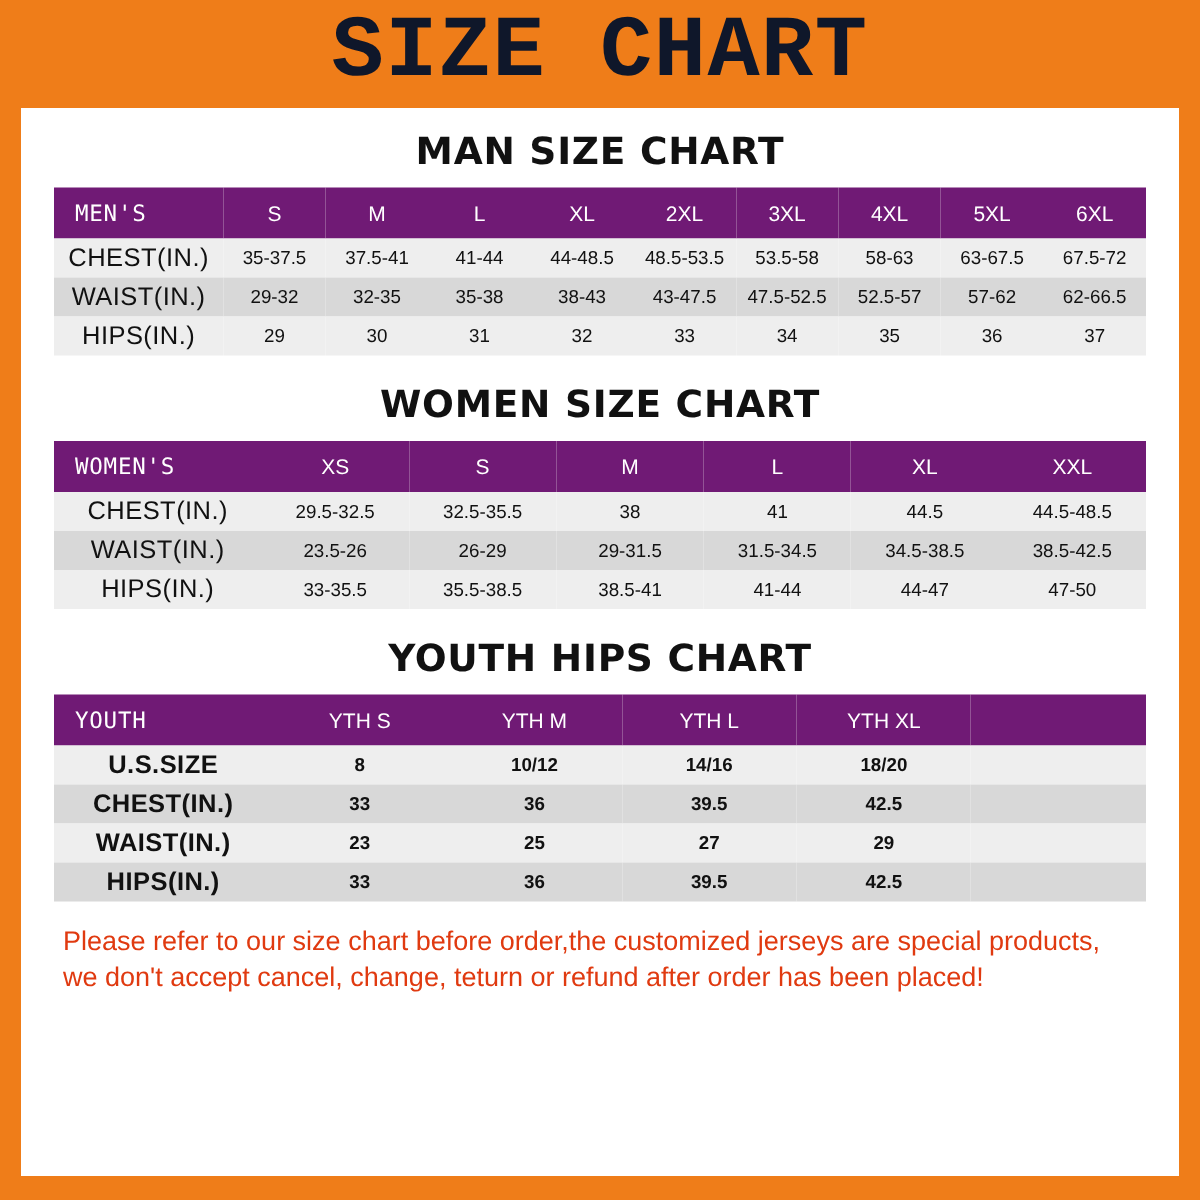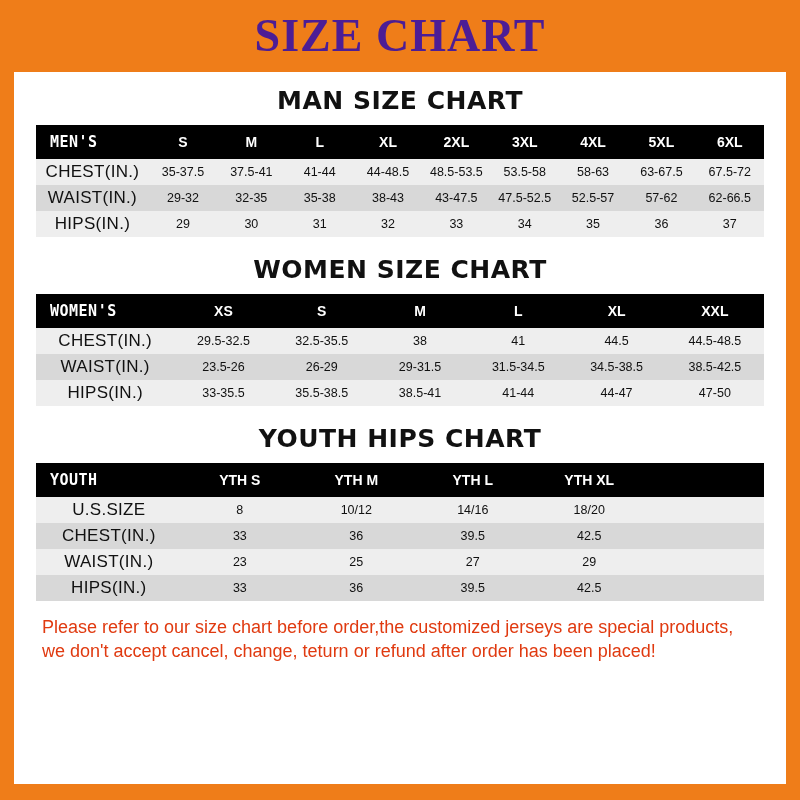--- a/index.html
+++ b/index.html
@@ -24,25 +24,25 @@
   }
   .header-banner {
     position: relative;
     height: 72px;
     background: #ef7d19;
     display: flex;
     align-items: center;
     justify-content: center;
   }
   .header-title {
-    font-family: Liberation Serif, serif;
+    font-family: Liberation Mono, monospace;
     font-weight: bold;
-    font-size: 46px;
+    font-size: 58px;
     letter-spacing: 1px;
-    color: #4c1d95;
+    color: #0f172a;
     line-height: 1;
     margin: 0;
   }
   .content {
     padding: 0 22px;
     box-sizing: border-box;
   }
   .section-title {
     text-align: center;
     font-family: "DejaVu Sans", sans-serif;
@@ -64,23 +64,23 @@
     text-align: center;
     font-size: 12.5px;
     font-family: "Liberation Sans", sans-serif;
     color: #111111;
     padding: 0;
     height: 26px;
     vertical-align: middle;
     white-space: nowrap;
   }
   table.size-table thead th {
-    background: #000000;
+    background: #701a75;
     color: #ffffff;
-    font-weight: bold;
+    font-weight: normal;
     height: 34px;
     font-size: 14px;
   }
   table.size-table thead th.corner {
     font-family: "DejaVu Sans Mono", monospace;
     font-size: 15px;
     letter-spacing: 0.5px;
     text-align: left;
     padding-left: 14px;
   }
@@ -92,21 +92,21 @@
     text-align: center;
     margin-top: 10px;
   }
 
   
   .men-table col.c0 { width: 15.5%; }
   .women-table col.c0 { width: 19%; }
   .women-table thead th.corner { font-size: 15px; margin-left: 36px; }
   .youth-table col.c0 { width: 20%; }
   .youth-table thead th.corner { font-size: 15px; }
-  .youth-table th, .youth-table td { height: 31px; }
+  .youth-table th, .youth-table td { height: 31px; font-weight: bold; }
   .youth-table thead th { height: 36px; font-size: 15px; }
 
   .women-table th, .women-table td { height: 29px; }
   .women-table thead th { height: 36px; font-size: 15px; }
 
   .footer-note {
     margin-top: 14px;
     padding: 0 6px;
     color: #e03a10;
     font-size: 18px;

